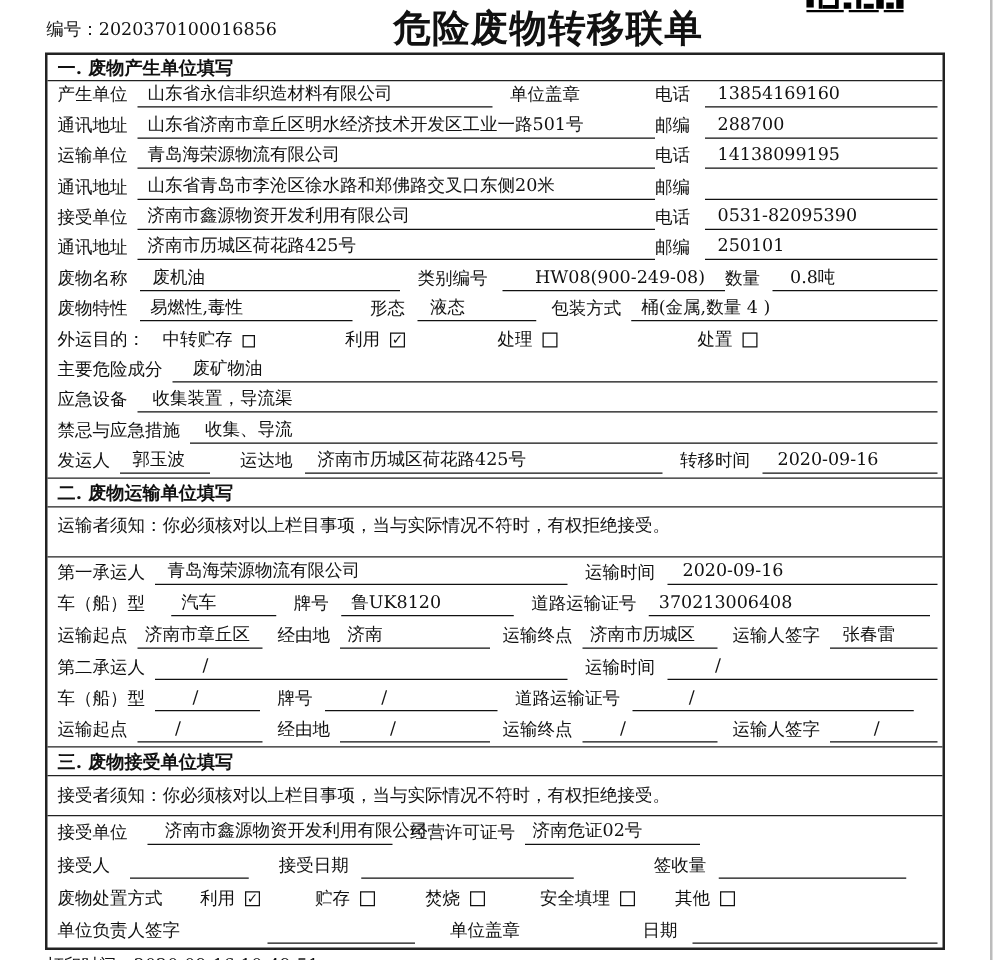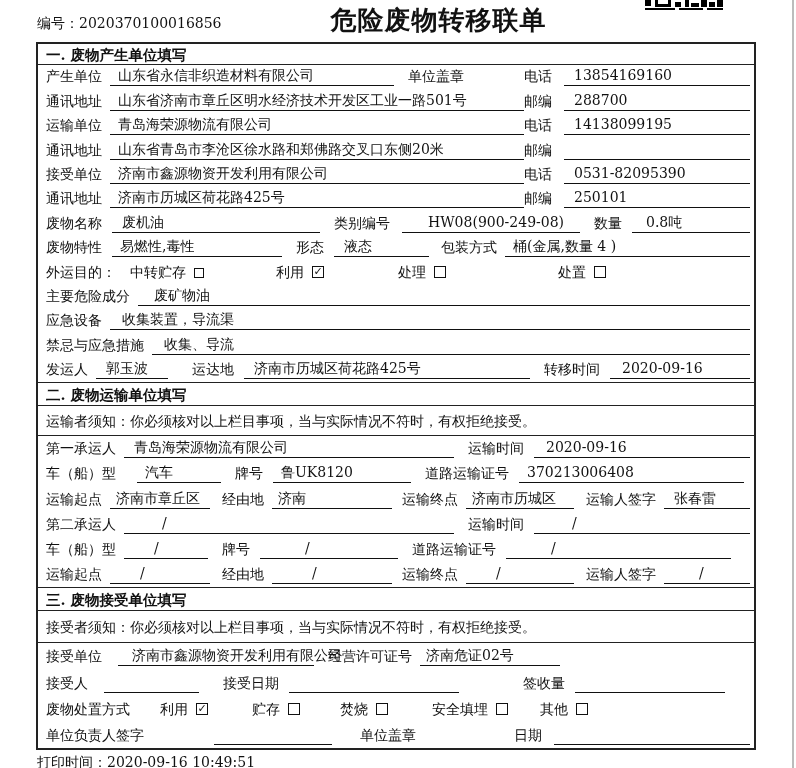--- a/index.html
+++ b/index.html
@@ -6,29 +6,29 @@
   body {
     width:796px; height:768px; background:#fff; color:#111;
     font-family:"DejaVu Serif","Liberation Serif",serif;
     position:relative; overflow:hidden;
   }
   .page-edge { position:absolute; right:2px; top:0; width:2px; height:768px; background:#bcbcbc; }
   
   .header { position:relative; height:42px; }
   .serial { position:absolute; left:37px; top:15px; font-size:14px; white-space:nowrap; }
   .doc-title { position:absolute; left:81px; right:0; top:3px; text-align:center;
-               font-size:26px; font-weight:bold; letter-spacing:1px; }
+               font-size:30px; font-weight:bold; letter-spacing:1px; }
   .qr { position:absolute; left:645px; top:0; width:78px; height:10px; }
   
   .form { margin-left:36px; width:720px; border:2px solid #222; box-sizing:border-box; background:#fff; }
   section.s2, section.s3 { border-top:1.5px solid #222; }
   .sec-title { font-weight:bold; font-size:14.5px; line-height:17px; padding:2px 6px 1px 8px;
                border-bottom:1.5px solid #222; }
   .s2 .sec-title, .s3 .sec-title { padding-top:3px; padding-bottom:2px; }
-  .notice { font-size:14px; line-height:18px; padding:6px 8px 5px; border-bottom:1px solid #222; }
+  .notice { font-size:14px; line-height:18px; padding:6px 8px 15px; border-bottom:1px solid #222; }
   .s3 .notice { padding:7px 8px 6px; }
   .row { display:flex; align-items:flex-end; padding:0 4px 3px 8px; box-sizing:border-box; }
   .s1 .row { height:24.4px; }
   .s2 .row { height:25.2px; }
   .s3 .row { height:26.2px; }
   .lbl { white-space:nowrap; font-size:14px; line-height:19px; }
   .u { border-bottom:1px solid #111; height:20px; line-height:19px; font-size:14px;
        white-space:nowrap; box-sizing:border-box; display:block; }
   .u.fill { flex:1; }
   .right { margin-left:auto; display:flex; align-items:flex-end; }
@@ -120,21 +120,21 @@
         <span class="lbl">邮编</span>
         <span class="u" style="width:186px;margin-left:12px;padding-left:10px">250101</span>
       </span>
     </div>
 
     <div class="row">
       <span class="lbl">废物名称</span>
       <span class="u" style="width:208px;margin-left:10px;padding-left:10px">废机油</span>
       <span class="lbl" style="margin-left:14px">类别编号</span>
       <span class="u" style="width:178px;margin-left:12px;padding-left:26px">HW08(900-249-08)</span>
-      <span class="lbl" style="margin-left:14px">数量</span>
+      <span class="lbl" style="">数量</span>
       <span class="u fill" style="margin-left:10px;padding-left:14px">0.8吨</span>
     </div>
 
     <div class="row">
       <span class="lbl">废物特性</span>
       <span class="u" style="width:170px;margin-left:10px;padding-left:8px">易燃性,毒性</span>
       <span class="lbl" style="margin-left:14px">形态</span>
       <span class="u" style="width:95px;margin-left:10px;padding-left:10px">液态</span>
       <span class="lbl" style="margin-left:12px">包装方式</span>
       <span class="u fill" style="margin-left:8px;padding-left:8px">桶(金属,数量 4 )</span>

